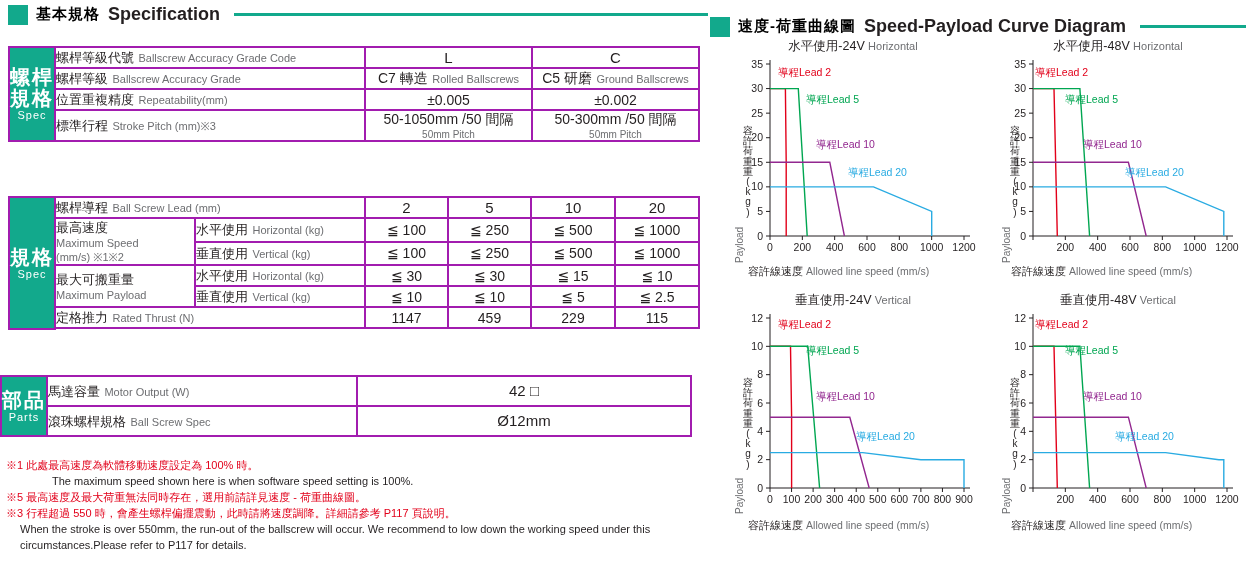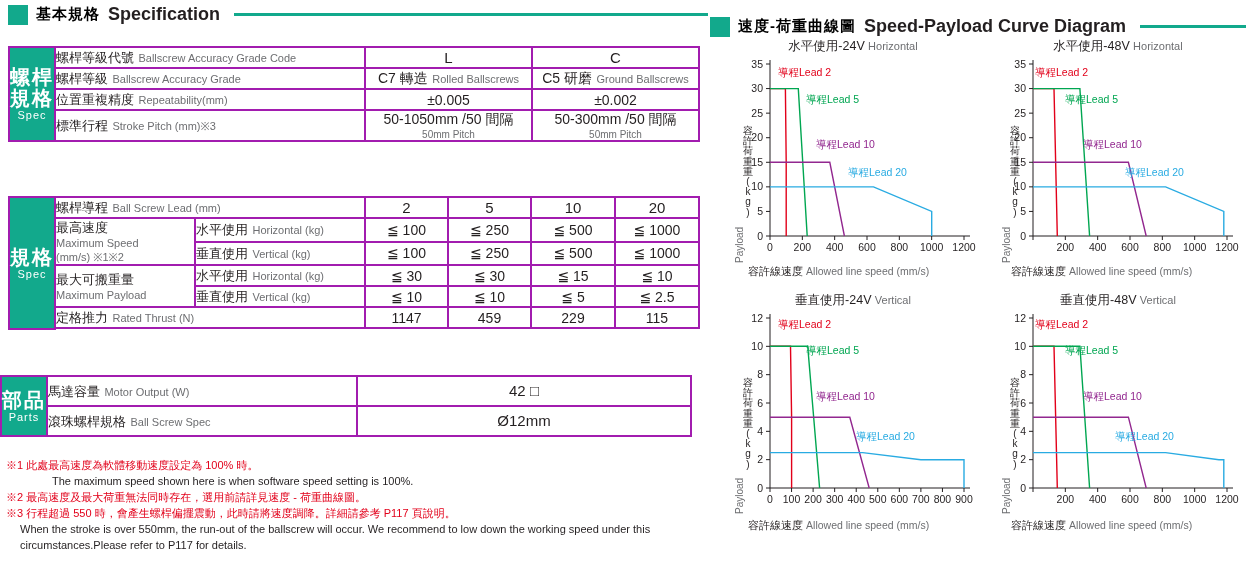--- a/index.html
+++ b/index.html
@@ -242,21 +242,21 @@
         <span class="lbl-en">Ball Screw Spec</span>
       </td>
       <td class="cellpad ctr"><span class="valbig">Ø12mm</span></td>
     </tr>
   </tbody>
 </table>
 
 <div class="notes" style="position:absolute;left:6px;top:458px;width:740px;">
   <div class="red">※1 此處最高速度為軟體移動速度設定為 100% 時。</div>
   <div class="en" style="padding-left:46px">The maximum speed shown here is when software speed setting is 100%.</div>
-  <div class="red">※2 最高速度及最大荷重無法同時存在，選用前請詳見速度 - 荷重曲線圖。</div>
+  <div class="red">※5 最高速度及最大荷重無法同時存在，選用前請詳見速度 - 荷重曲線圖。</div>
   <div class="red">※3 行程超過 550 時，會產生螺桿偏擺震動，此時請將速度調降。詳細請參考 P117 頁說明。</div>
   <div class="en" style="padding-left:14px">When the stroke is over 550mm, the run-out of the ballscrew will occur. We recommend to low down the working speed under this circumstances.Please refer to P117 for details.</div>
 </div>
 
 <div class="panel" style="left:710px;top:16px;width:536px;">
   <div class="sec-head">
     <span class="sq"></span>
     <span class="cn">速度-荷重曲線圖</span>
     <span class="en">Speed-Payload Curve Diagram</span>
     <span class="rule"></span>

